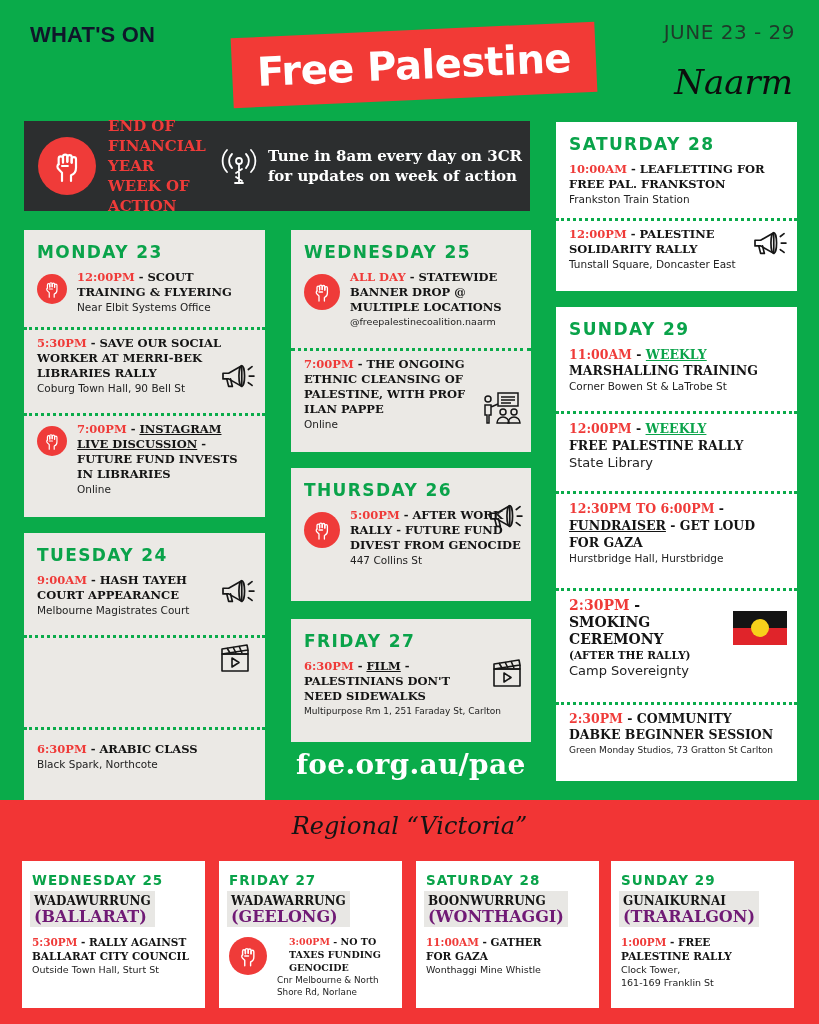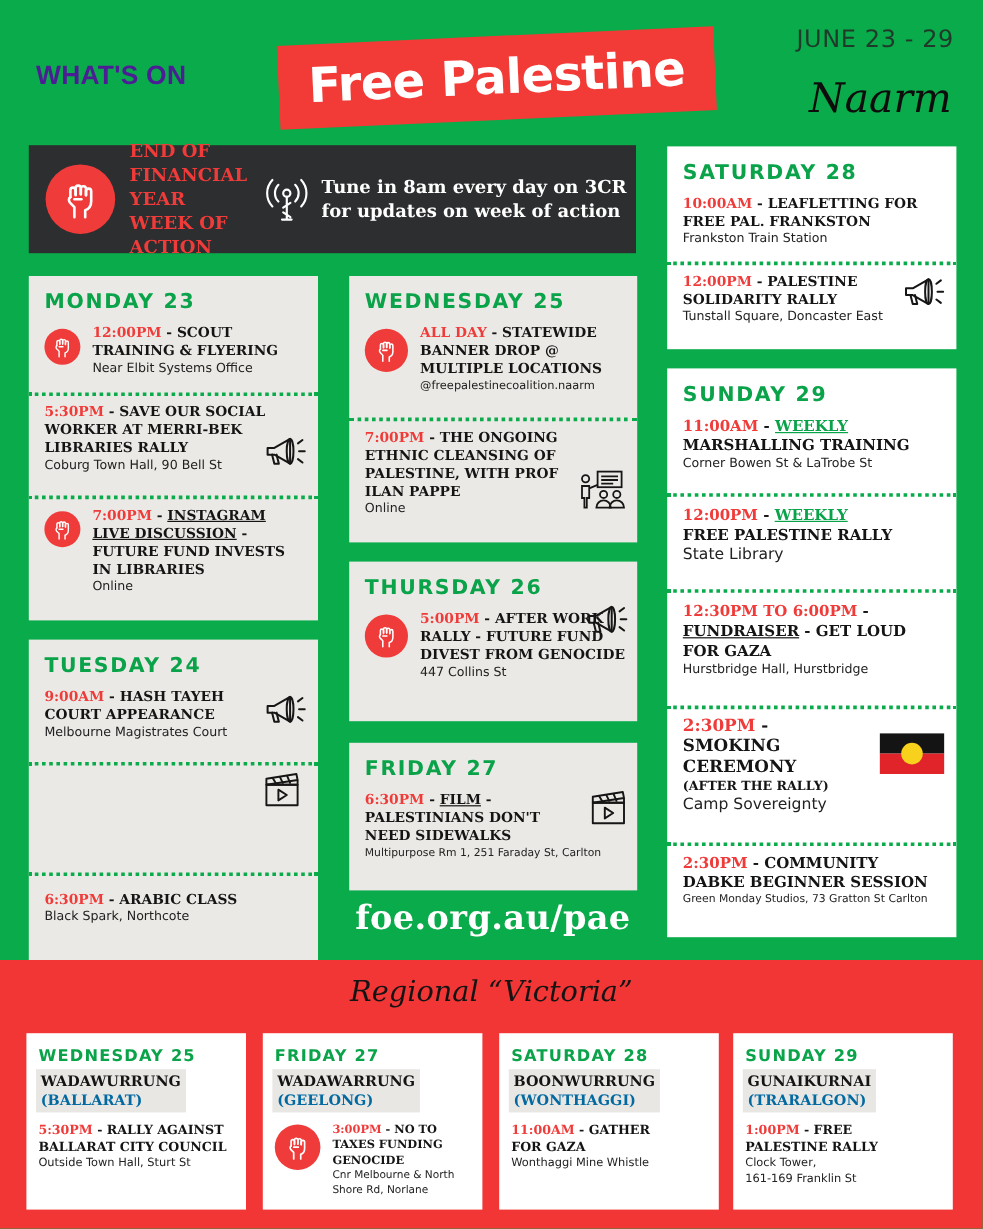--- a/index.html
+++ b/index.html
@@ -1,21 +1,21 @@
 <!DOCTYPE html>
 <html><head>
 <meta charset="utf-8">
 <style>
   * { box-sizing: border-box; margin: 0; padding: 0; }
   html, body { width: 819px; height: 1024px; overflow: hidden; }
   body { background: #0aab4a; font-family: "DejaVu Sans", sans-serif; position: relative; color: #161616; }
   .abs { position: absolute; }
 
   
-  .whats-on { left: 30px; top: 22px; font-family: "Liberation Sans", sans-serif; font-weight: 700; font-size: 22px; color: #4c1d95; letter-spacing: 0.2px; margin-top: 28px; }
+  .whats-on { left: 30px; top: 22px; font-family: "Liberation Sans", sans-serif; font-weight: 700; font-size: 22px; color: #0f172a; letter-spacing: 0.2px; }
   .title-banner { left: 232px; top: 30px; width: 364px; height: 70px; background: #f23a36; transform: rotate(-2.6deg); transform-origin: center; display: flex; align-items: center; justify-content: center; }
   .title-banner span { font-family: "DejaVu Sans", sans-serif; font-weight: 700; font-size: 40px; color: #ffffff; letter-spacing: -0.5px; }
   .dates { right: 24px; top: 20px; font-family: "DejaVu Sans", sans-serif; font-size: 20px; color: #1f3a2a; letter-spacing: 0.5px; }
   .naarm { right: 26px; top: 62px; font-family: "DejaVu Serif", serif; font-style: italic; font-size: 34px; color: #0d0d0d; }
 
   
   .dark-banner { left: 24px; top: 121px; width: 506px; height: 90px; background: #2c2e2f; display: flex; align-items: center; }
   .db-fist { width: 58px; height: 58px; border-radius: 50%; background: #ef3b39; margin-left: 14px; display: flex; align-items: center; justify-content: center; flex-shrink: 0; }
   .db-red-text { margin-left: 12px; font-family: "DejaVu Serif", serif; font-weight: 700; font-size: 15px; line-height: 20px; color: #ef3b39; width: 180px; }
   .db-antenna { margin-left: 12px; width: 42px; height: 42px; flex-shrink: 0; }
@@ -40,21 +40,21 @@
 
   .url { left: 296px; top: 748px; font-family: "DejaVu Serif", serif; font-weight: 700; font-size: 28px; color: #ffffff; letter-spacing: 0.3px; }
 
   
   .regional-bg { left: 0; top: 800px; width: 819px; height: 224px; background: #f23535; }
   .regional-title { left: 0; top: 812px; width: 819px; text-align: center; font-family: "DejaVu Serif", serif; font-style: italic; font-size: 24px; color: #141414; }
   .rcard { background: #ffffff; top: 861px; height: 147px; width: 183px; }
   .rcard .day-title { font-size: 13.5px; padding: 11px 0 0 10px; height: 26px; letter-spacing: 1px; }
   .nation { margin: 4px 0 0 8px; display: inline-block; background: #e8e7e4; padding: 2px 4px; }
   .nation .n1 { font-family: "DejaVu Serif", serif; font-weight: 700; font-size: 12px; line-height: 16px; color: #141414; }
-  .nation .n2 { font-family: "DejaVu Serif", serif; font-weight: 700; font-size: 12px; line-height: 16px; color: #0369a1; }
+  .nation .n2 { font-family: "DejaVu Serif", serif; font-weight: 700; font-size: 16px; line-height: 16px; color: #701a75; }
   .rcard .event { padding: 8px 2px 0 10px; }
   .rcard .ev-head { font-size: 10.5px; line-height: 14px; }
   .rcard .ev-loc { font-size: 9.5px; line-height: 13px; }
 </style>
 </head>
 <body>
 
 <svg width="0" height="0" style="position:absolute">
   <defs>
     <symbol id="fist" viewBox="0 0 24 24">
@@ -308,21 +308,21 @@
     <div class="n2">(GEELONG)</div>
   </div>
   <div class="event">
     <div class="row">
       <div class="fist-c" style="width:38px;height:38px;margin-top:2px;">
           <svg width="26" height="26">
             <use href="#fist"></use>
           </svg>
         </div>
       <div>
-        <div class="ev-head" style="font-size:9.5px;line-height:13px;"><span class="time">3:00PM</span><span> - </span><span>NO TO TAXES FUNDING GENOCIDE</span></div>
+        <div class="ev-head" style="font-size:9.5px;line-height:13px;margin-left:12px;"><span class="time">3:00PM</span><span> - </span><span>NO TO TAXES FUNDING GENOCIDE</span></div>
         <div class="ev-loc" style="font-size:8.8px;line-height:12px;">Cnr Melbourne &amp; North Shore Rd, Norlane</div>
       </div>
     </div>
   </div>
 </div>
 
 <div class="abs rcard" style="left:416px;">
   <div class="day-title">SATURDAY 28</div>
   <div class="nation">
     <div class="n1">BOONWURRUNG</div>

